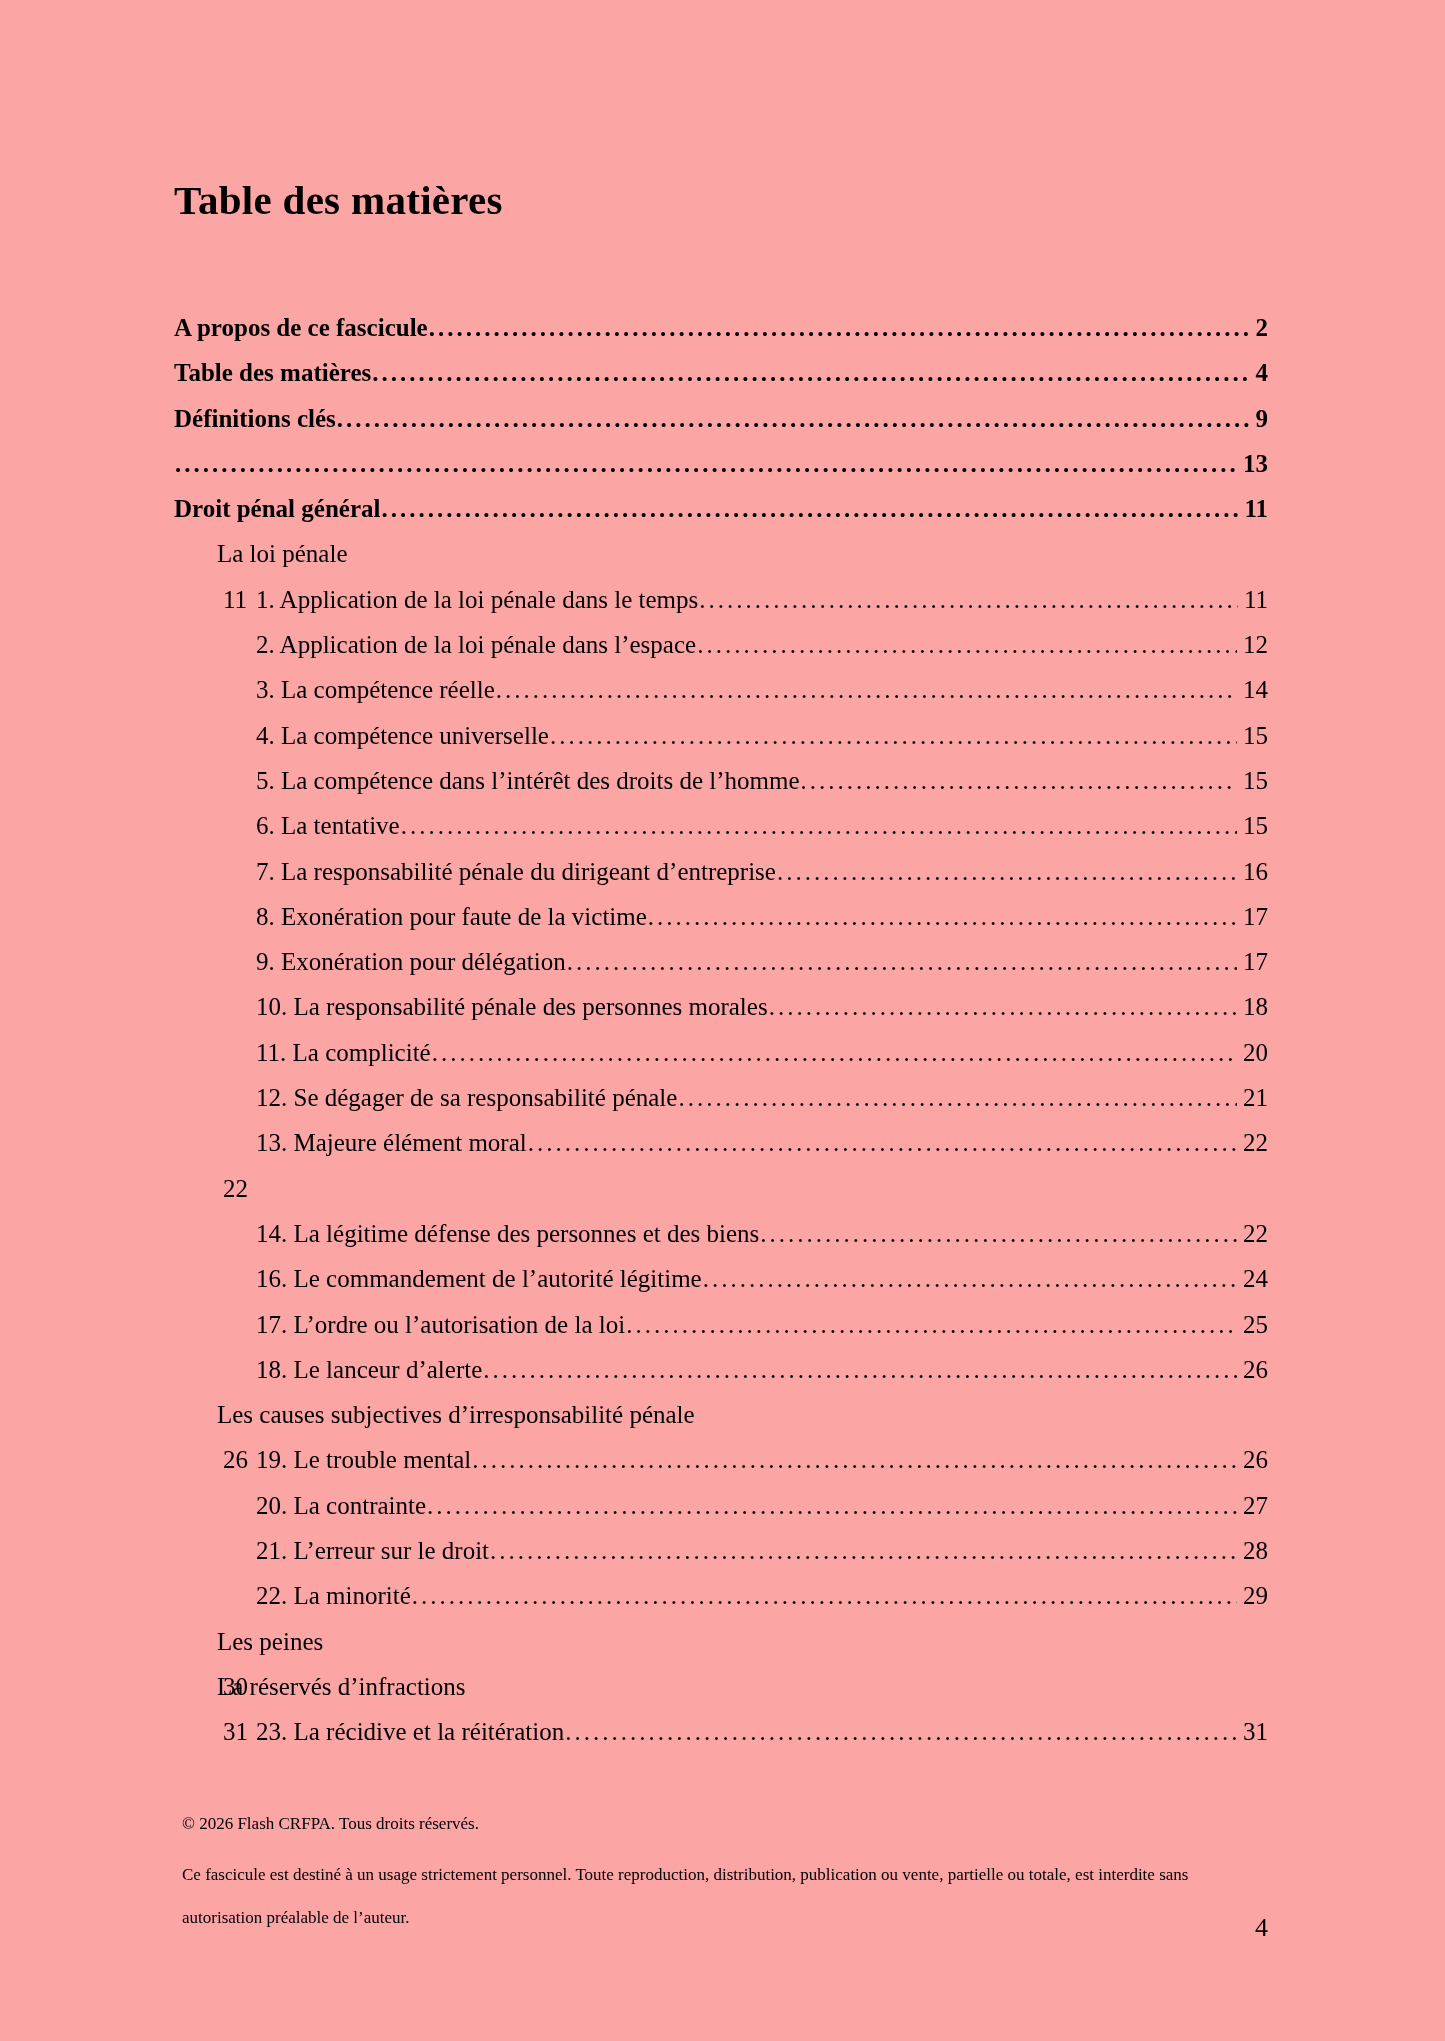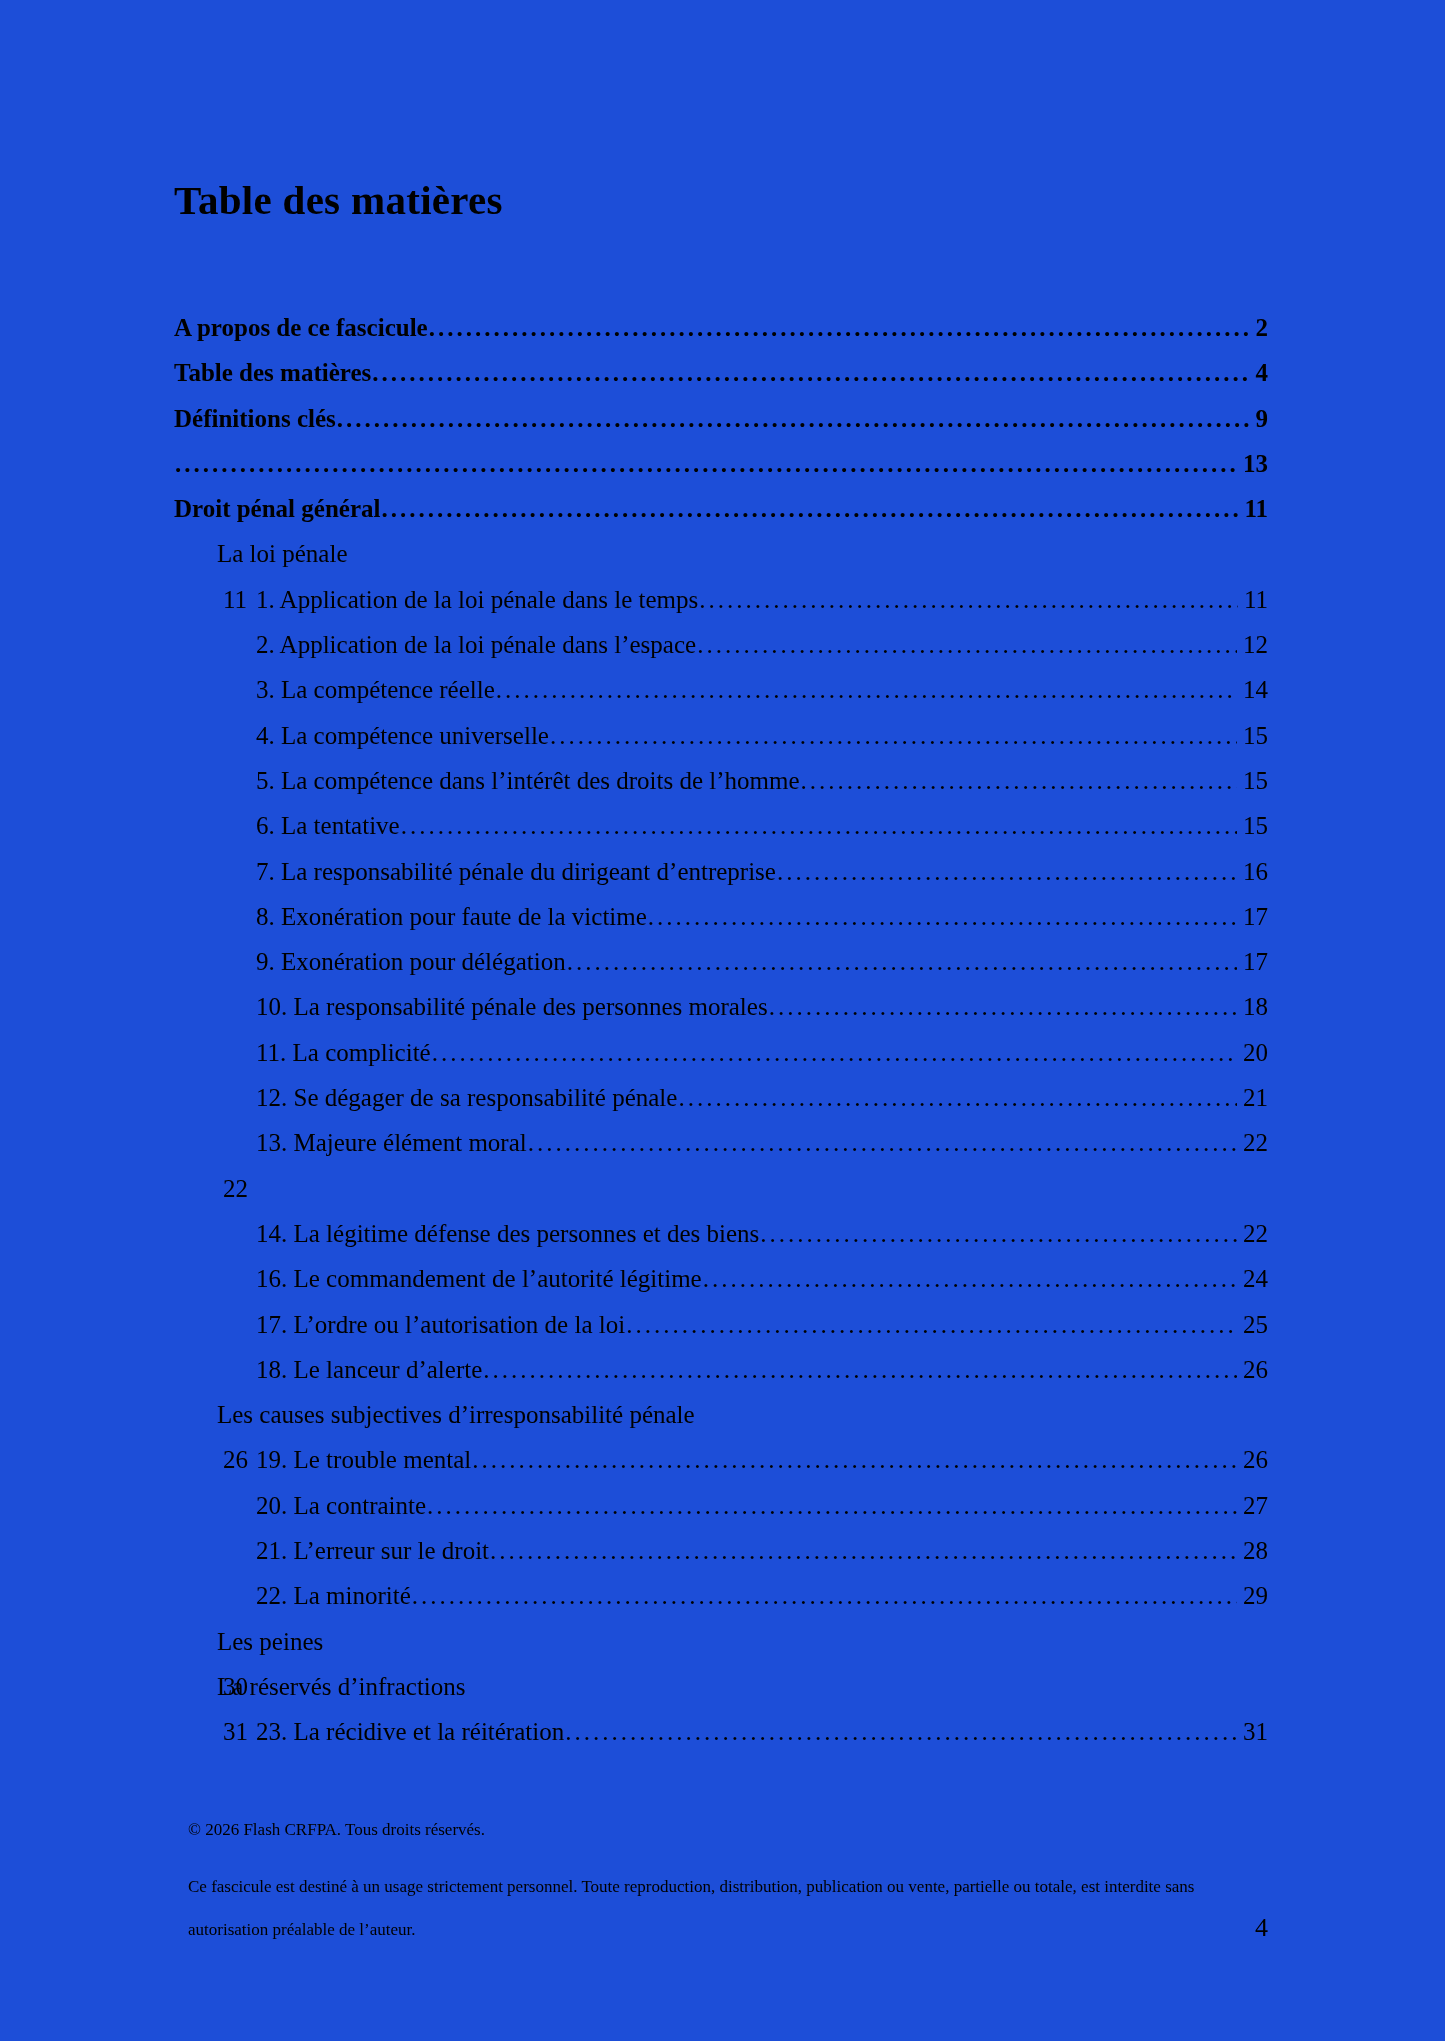--- a/index.html
+++ b/index.html
@@ -11,21 +11,21 @@
     width: 1445px;
     height: 2041px;
     position: relative;
     font-family: "Liberation Serif", "DejaVu Serif", serif;
     color: #000000;
     overflow: hidden;
   }
   .sheet {
     position: absolute;
     inset: 0;
-    background: #1d4ed8;
+    background: #fca5a5;
   }
   .doc-title {
     position: absolute;
     top: 180px;
     left: 174px;
     font-size: 41px;
     font-weight: 700;
     line-height: 1;
     letter-spacing: 0.3px;
     margin: 0;
@@ -65,21 +65,21 @@
     padding-left: 6px;
   }
   .footer {
     position: absolute;
     top: 1794px;
     left: 174px;
     width: 1100px;
     font-size: 17px;
     line-height: 43px;
   }
-  .footer p { margin: 14px; }
+  .footer p { margin: 8px; }
   .page-num {
     position: absolute;
     top: 1912px;
     left: 174px;
     width: 1094px;
     text-align: right;
     font-size: 26px;
     line-height: 1.2;
   }
 </style>

